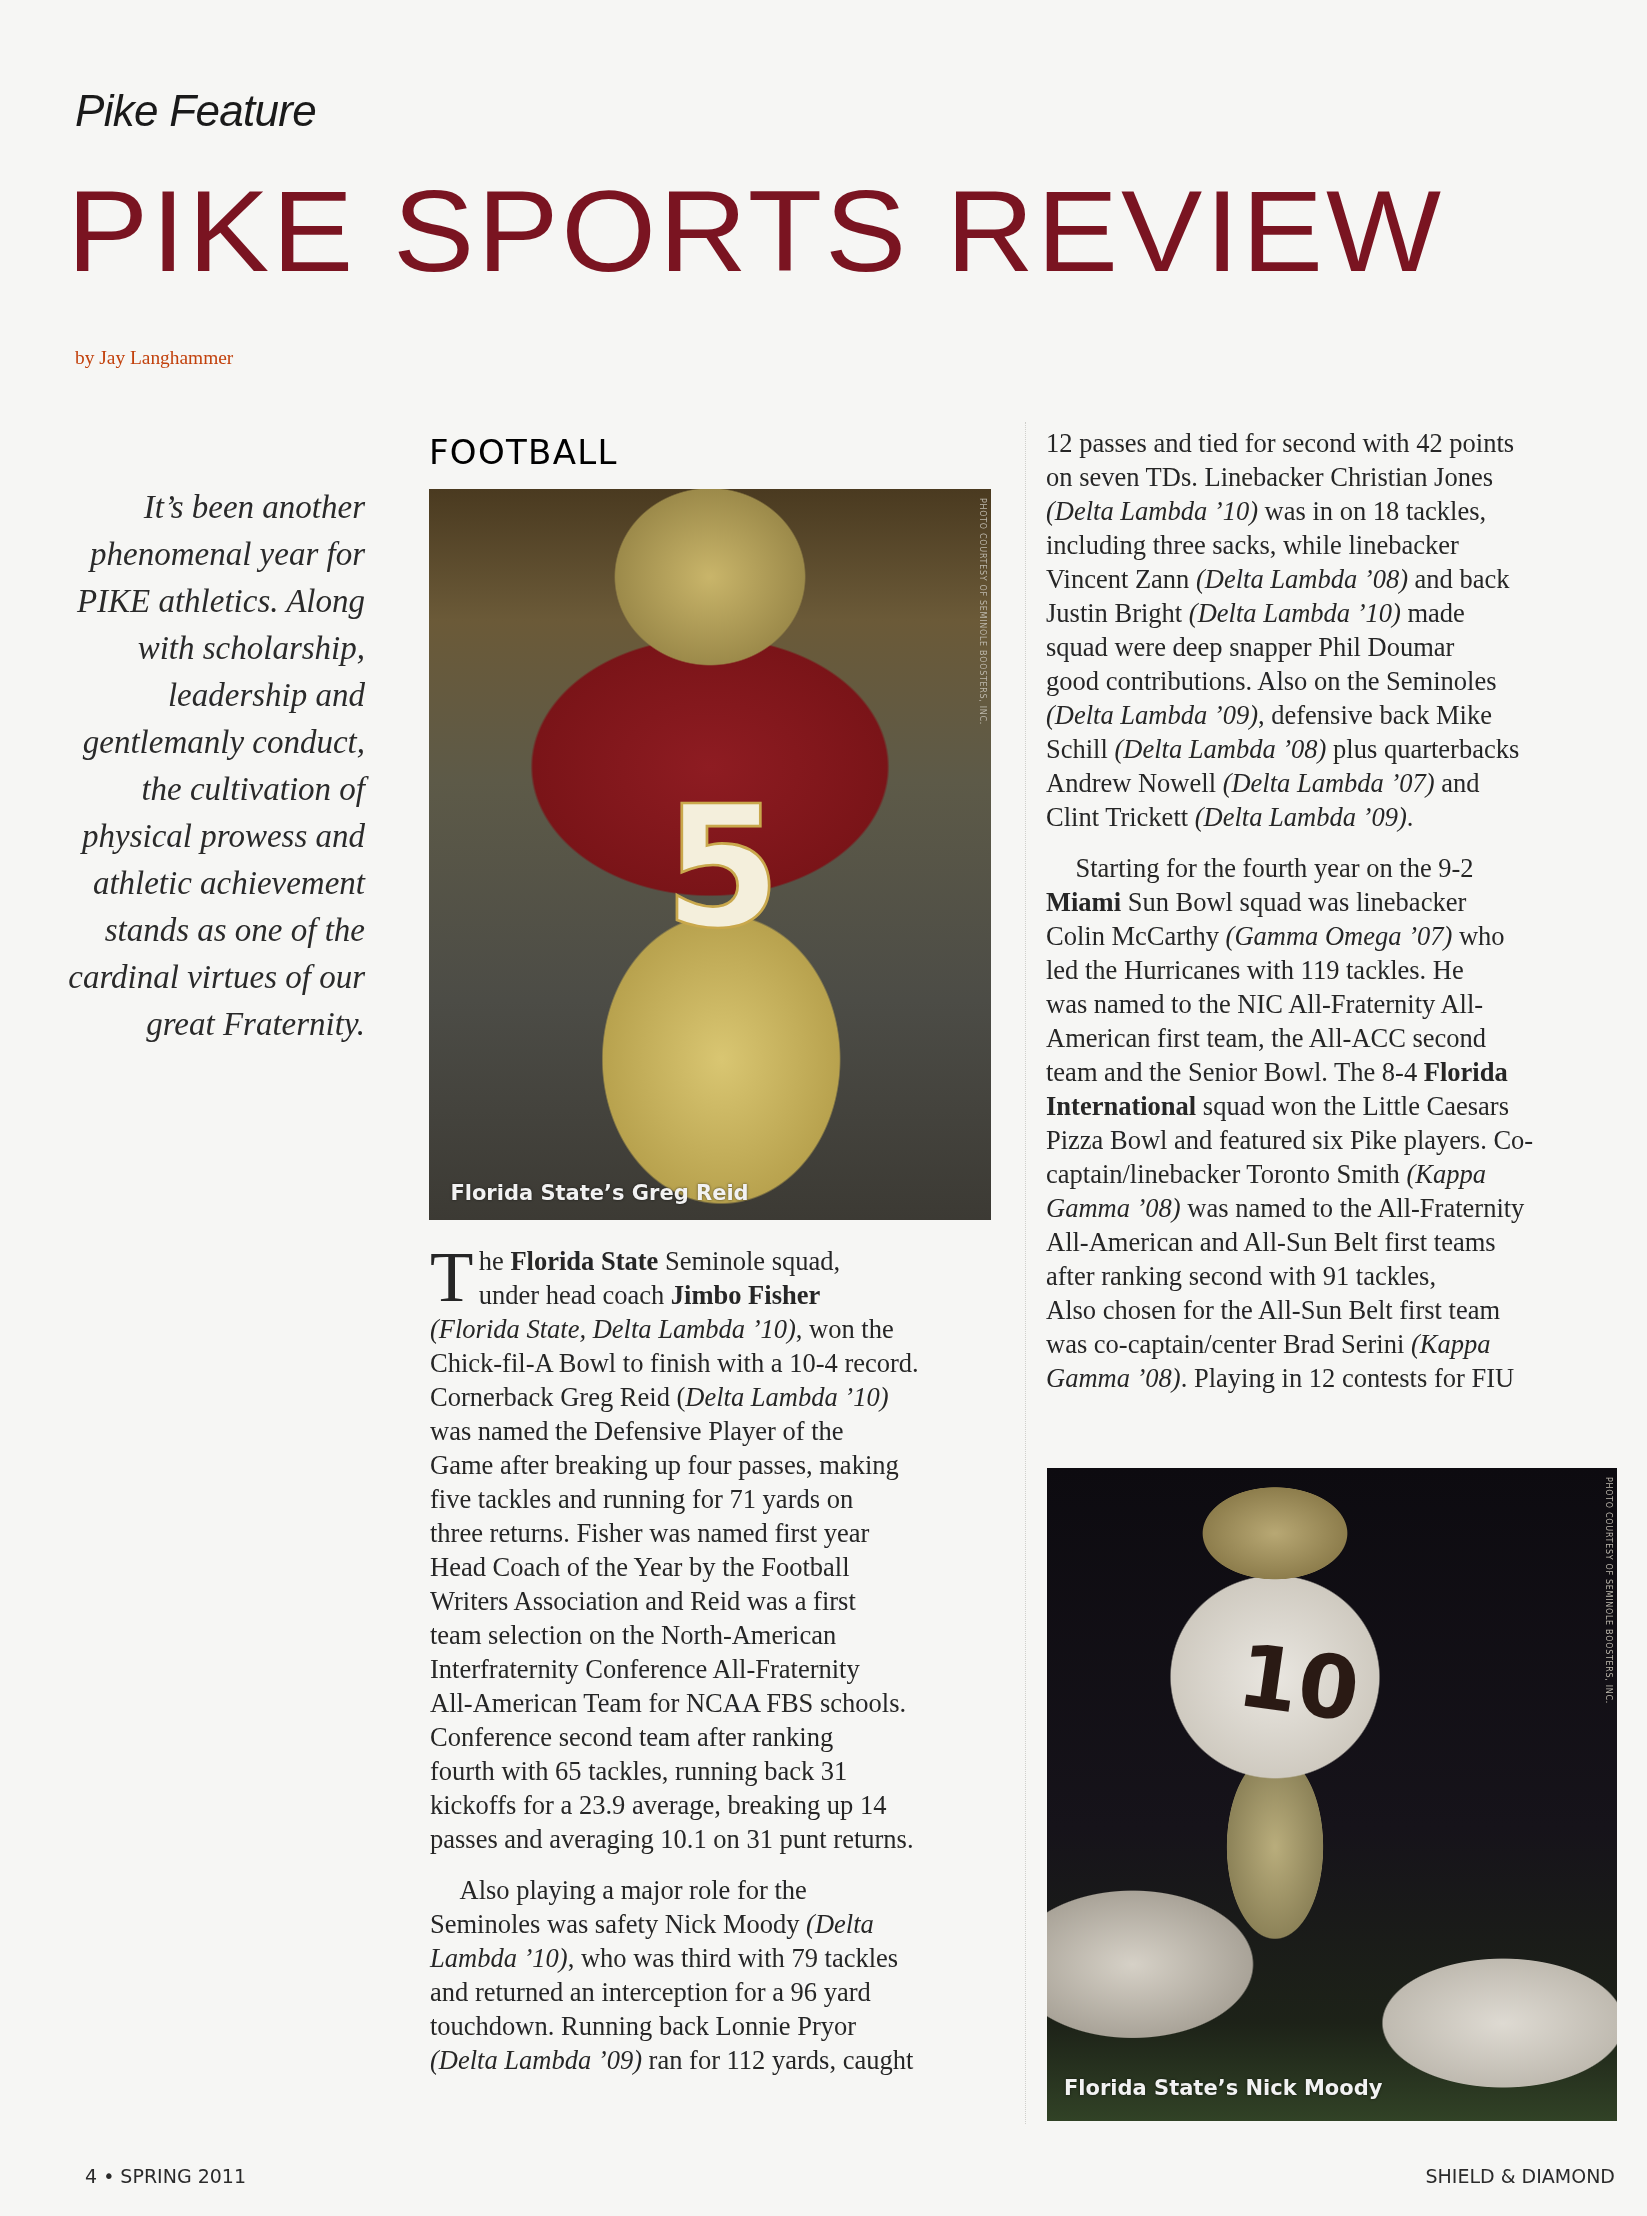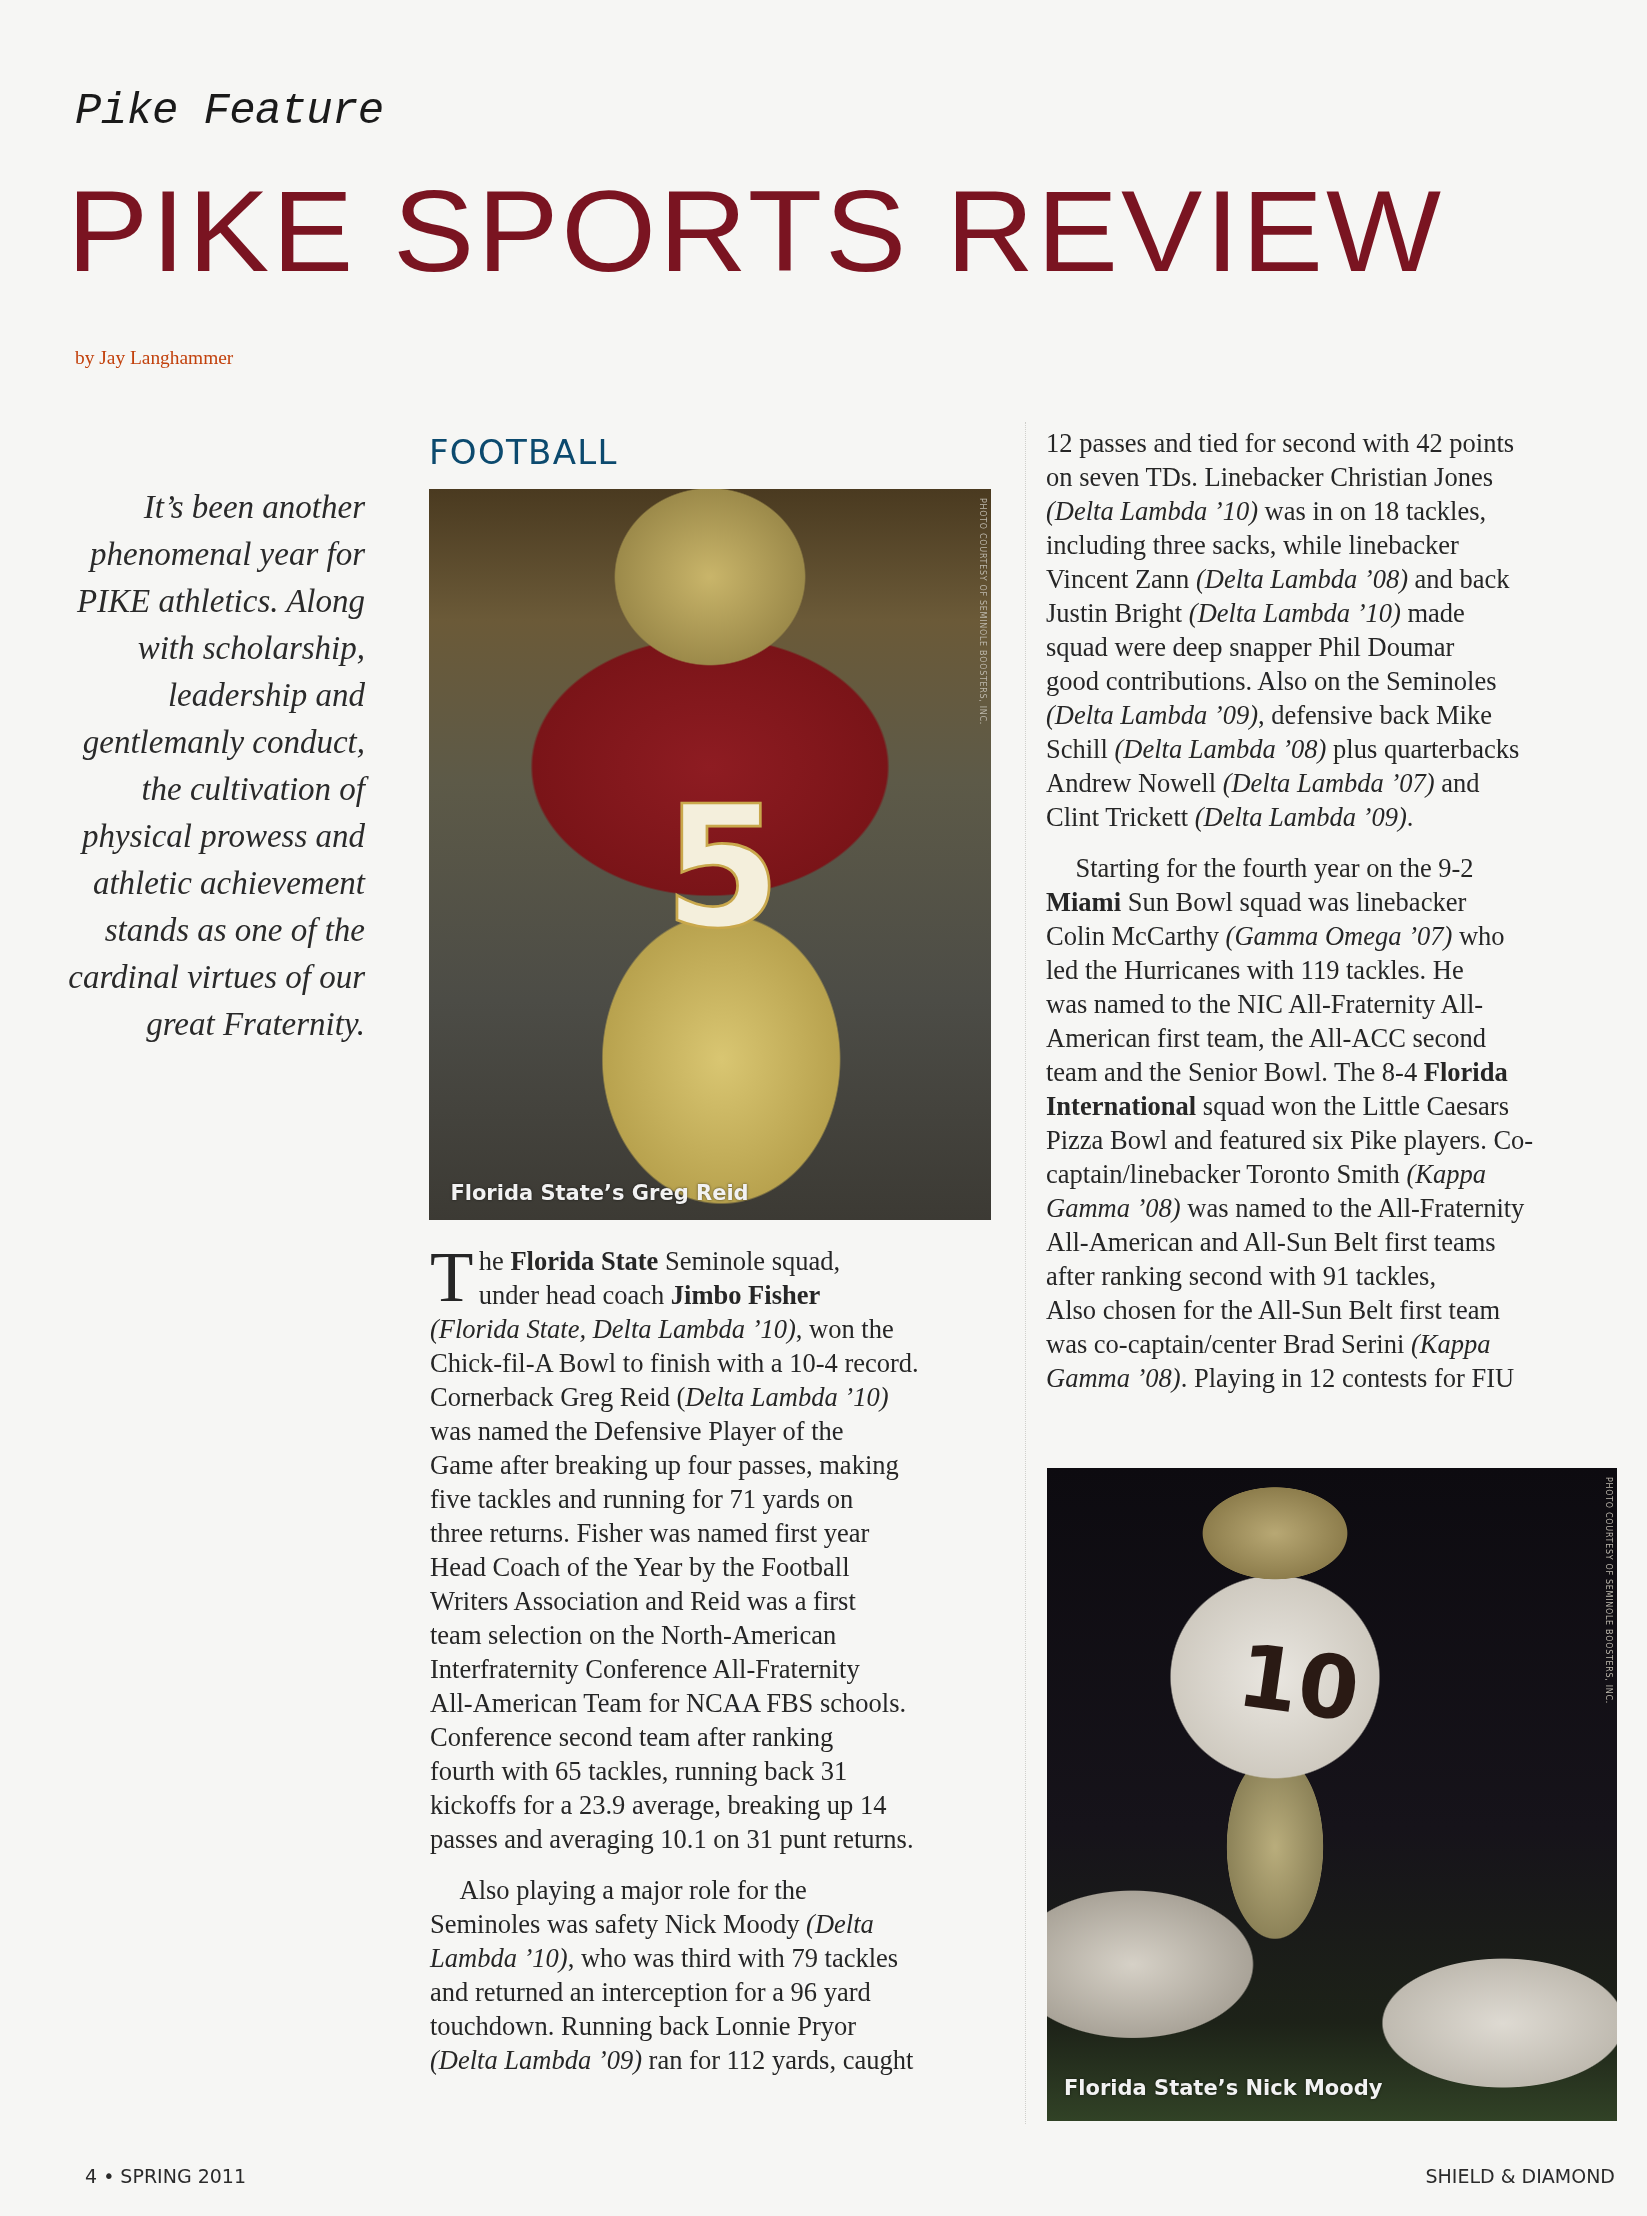--- a/index.html
+++ b/index.html
@@ -3,41 +3,41 @@
 <meta charset="utf-8">
 <style>
   html, body { margin: 0; padding: 0; }
   body {
     width: 1647px; height: 2216px; position: relative; overflow: hidden;
     background: #f6f6f4; color: #222;
     font-family: "DejaVu Serif", serif;
   }
   .abs { position: absolute; }
   .kicker {
-    left: 75px; top: 86px; font-family: Liberation Mono, monospace;
+    left: 75px; top: 86px; font-family: Liberation Sans, sans-serif;
     font-style: italic; font-size: 44px; color: #1a1a1a; letter-spacing: -0.7px;
   }
   .title {
     left: 67px; top: 174px; font-family: "Liberation Sans", sans-serif;
     font-size: 115px; color: #7a1421; letter-spacing: 2.7px; line-height: 1; white-space: nowrap;
     transform: scaleX(1.06); transform-origin: left top;
   }
   .byline {
     left: 75px; top: 347px; font-family: Liberation Serif, serif;
     font-size: 19.4px; color: #c2410c;
   }
   .pullquote {
     left: 47px; top: 484px; width: 318px; text-align: right;
     font-family: "Liberation Serif", serif; font-style: italic;
     font-size: 33px; line-height: 47px; color: #2a2a2a;
   }
   .pullquote span { display: block; white-space: nowrap; }
   .section-heading {
     left: 429px; top: 432px; font-family: "DejaVu Sans", sans-serif;
-    font-size: 34px; color: #0c4a6e; letter-spacing: 1.3px;
+    font-size: 34px; color: #000000; letter-spacing: 1.3px;
   }
   .photo {
     position: absolute; overflow: hidden;
   }
   .photo1 {
     left: 429px; top: 489px; width: 562px; height: 731px;
     background:
       radial-gradient(ellipse 28% 20% at 50% 12%, #c9b56a 0%, #9c8a4a 60%, transparent 61%),
       radial-gradient(ellipse 45% 25% at 50% 38%, #8e1c22 0%, #7a1418 70%, transparent 71%),
       radial-gradient(ellipse 30% 28% at 52% 78%, #d9c672 0%, #b8a24e 70%, transparent 71%),

